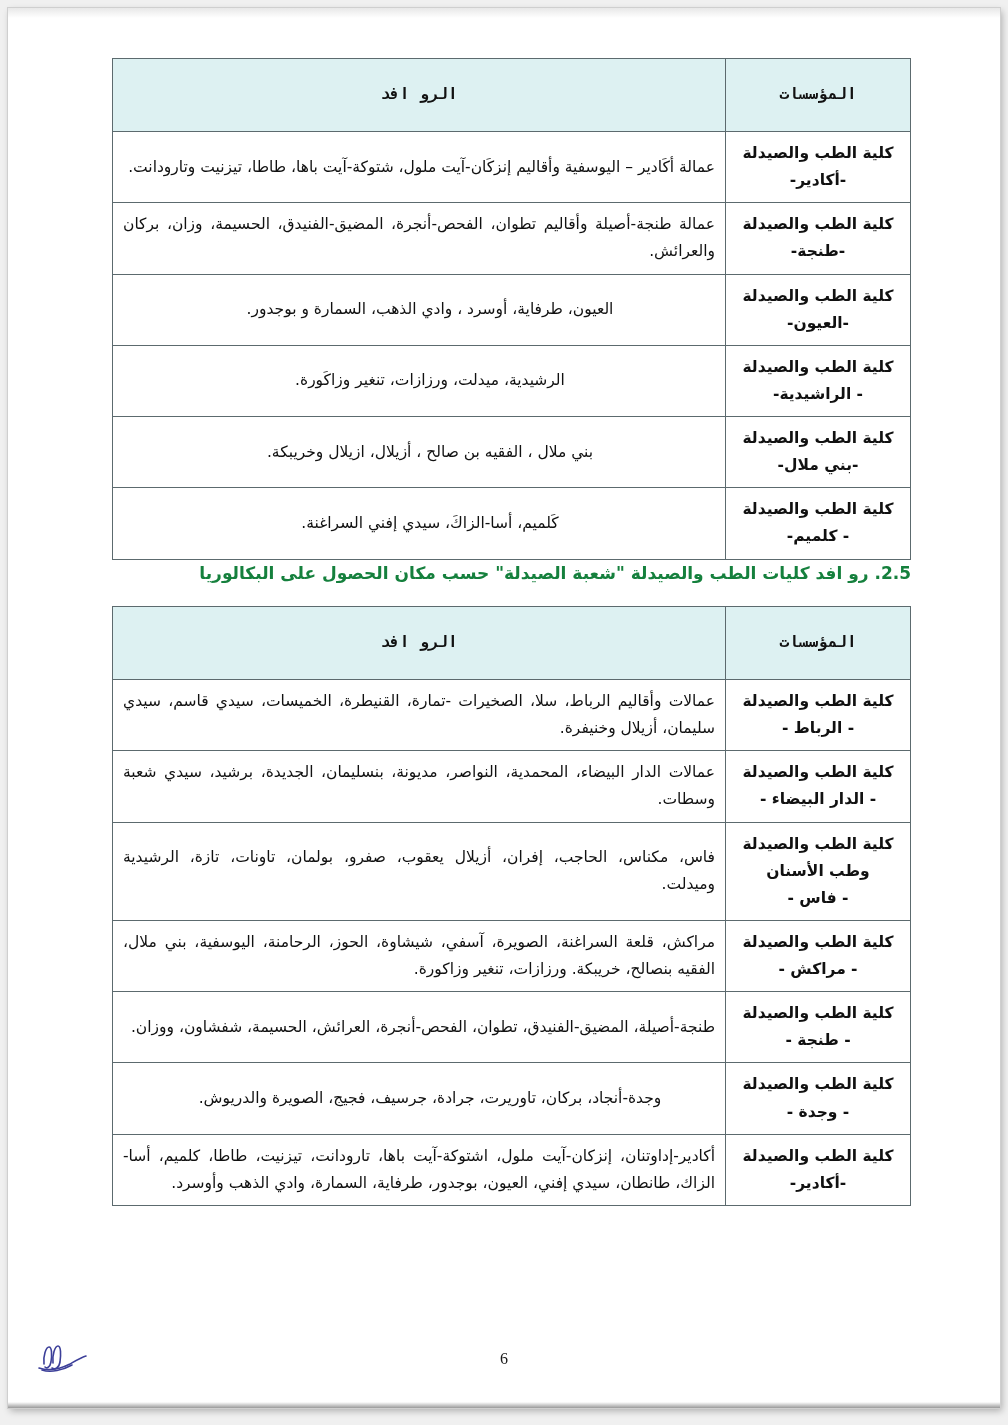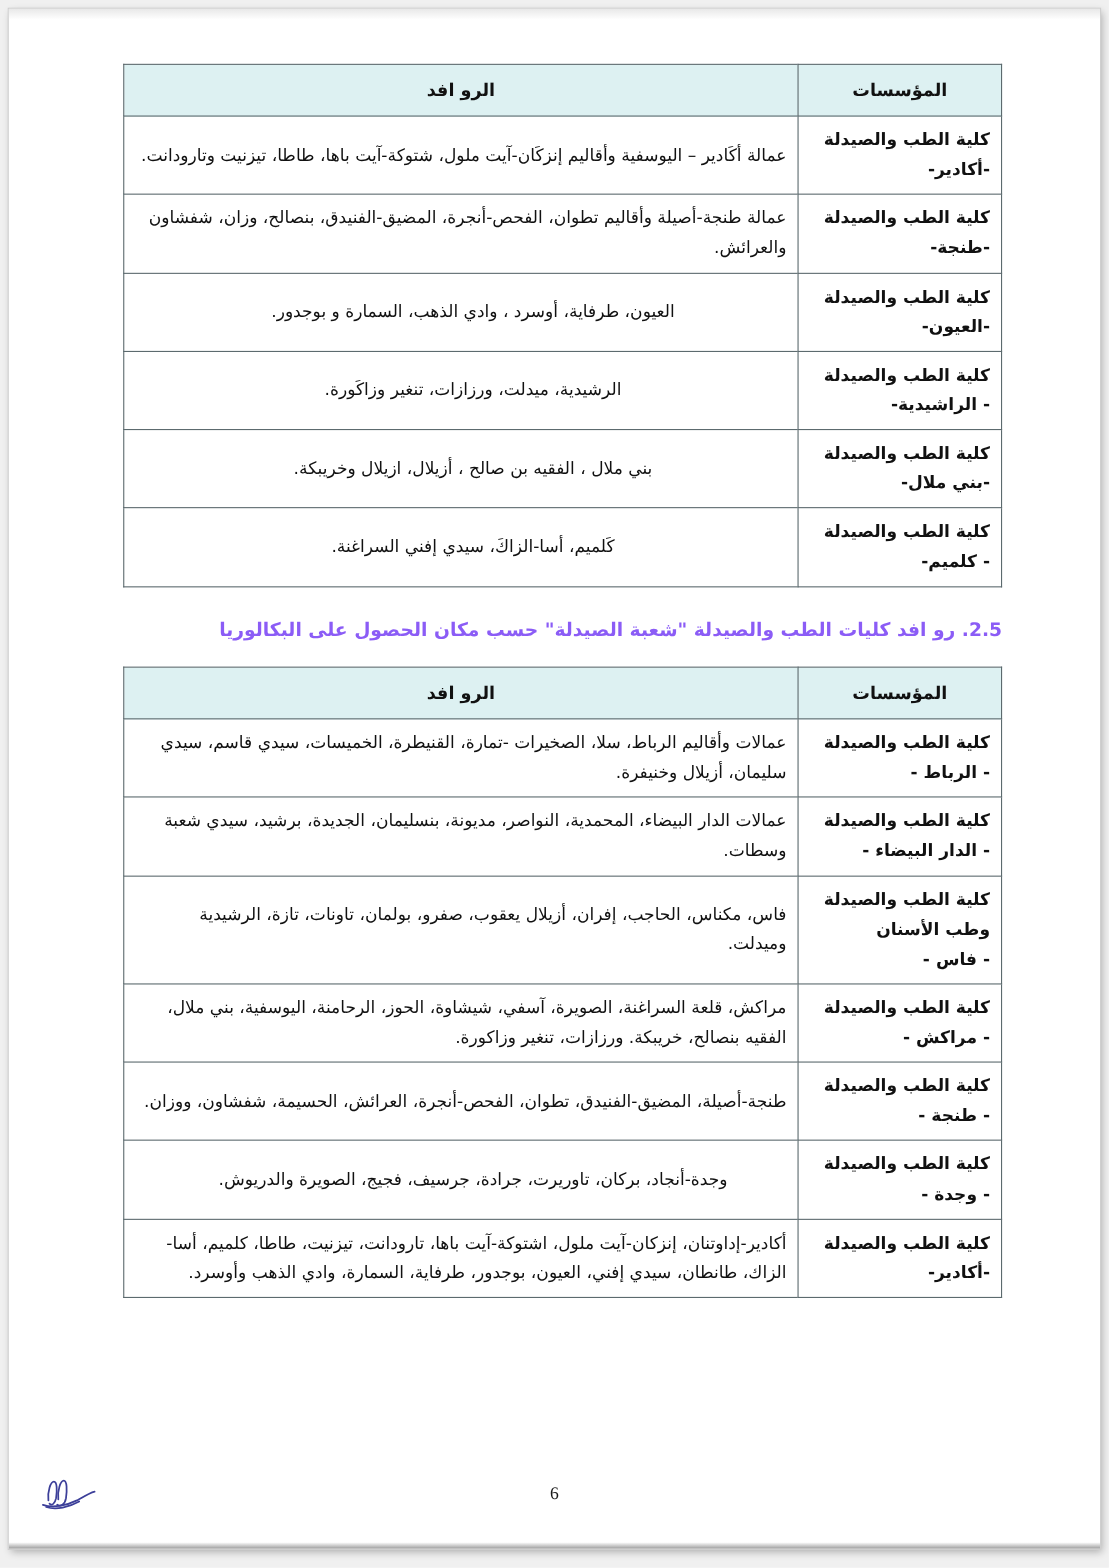--- a/index.html
+++ b/index.html
@@ -55,29 +55,29 @@
   }
 
   table.reg-table td,
   table.reg-table th {
     border: 1px solid #5c6a6e;
     padding: 8px 10px;
     vertical-align: middle;
     font-size: 15.5px;
     line-height: 1.75;
     color: #111111;
-    text-align: right;
   }
 
   table.reg-table thead th {
     background: #ddf1f2;
     font-weight: bold;
     text-align: center;
     font-size: 16px;
-    padding: 9px 10px;
+    padding: 22px 10px;
+    font-family: Liberation Mono, monospace;
   }
 
   td.inst-cell {
     text-align: center;
     font-weight: bold;
     font-size: 15.5px;
     line-height: 1.8;
     white-space: pre-line;
   }
 
@@ -89,21 +89,21 @@
   }
   td.feed-cell.centered {
     text-align: center;
     text-align-last: center;
     padding-left: 32px;
   }
 
   .section-heading {
     font-weight: bold;
     font-size: 17px;
-    color: #8b5cf6;
+    color: #15803d;
     direction: rtl;
     text-align: right;
     line-height: 1.6;
   }
 
   .page-number {
     text-align: center;
     direction: ltr;
     font-family: "Liberation Serif", "DejaVu Serif", serif;
     font-size: 16px;
@@ -140,21 +140,21 @@
         </thead>
         <tbody>
             <tr>
               <td class="inst-cell">كلية الطب والصيدلة
 -أكادير-</td>
               <td class="feed-cell">عمالة أكَادير – اليوسفية وأقاليم إنزكَان-آيت ملول، شتوكة-آيت باها، طاطا، تيزنيت وتارودانت.</td>
             </tr>
             <tr>
               <td class="inst-cell">كلية الطب والصيدلة
 -طنجة-</td>
-              <td class="feed-cell">عمالة طنجة-أصيلة وأقاليم تطوان، الفحص-أنجرة، المضيق-الفنيدق، بنصالح، وزان، شفشاون والعرائش.</td>
+              <td class="feed-cell">عمالة طنجة-أصيلة وأقاليم تطوان، الفحص-أنجرة، المضيق-الفنيدق، الحسيمة، وزان، بركان والعرائش.</td>
             </tr>
             <tr>
               <td class="inst-cell">كلية الطب والصيدلة
 -العيون-</td>
               <td class="feed-cell centered">العيون، طرفاية، أوسرد ، وادي الذهب، السمارة و بوجدور.</td>
             </tr>
             <tr>
               <td class="inst-cell">كلية الطب والصيدلة
 - الراشيدية-</td>
               <td class="feed-cell centered">الرشيدية، ميدلت، ورزازات، تنغير وزاكَورة.</td>

